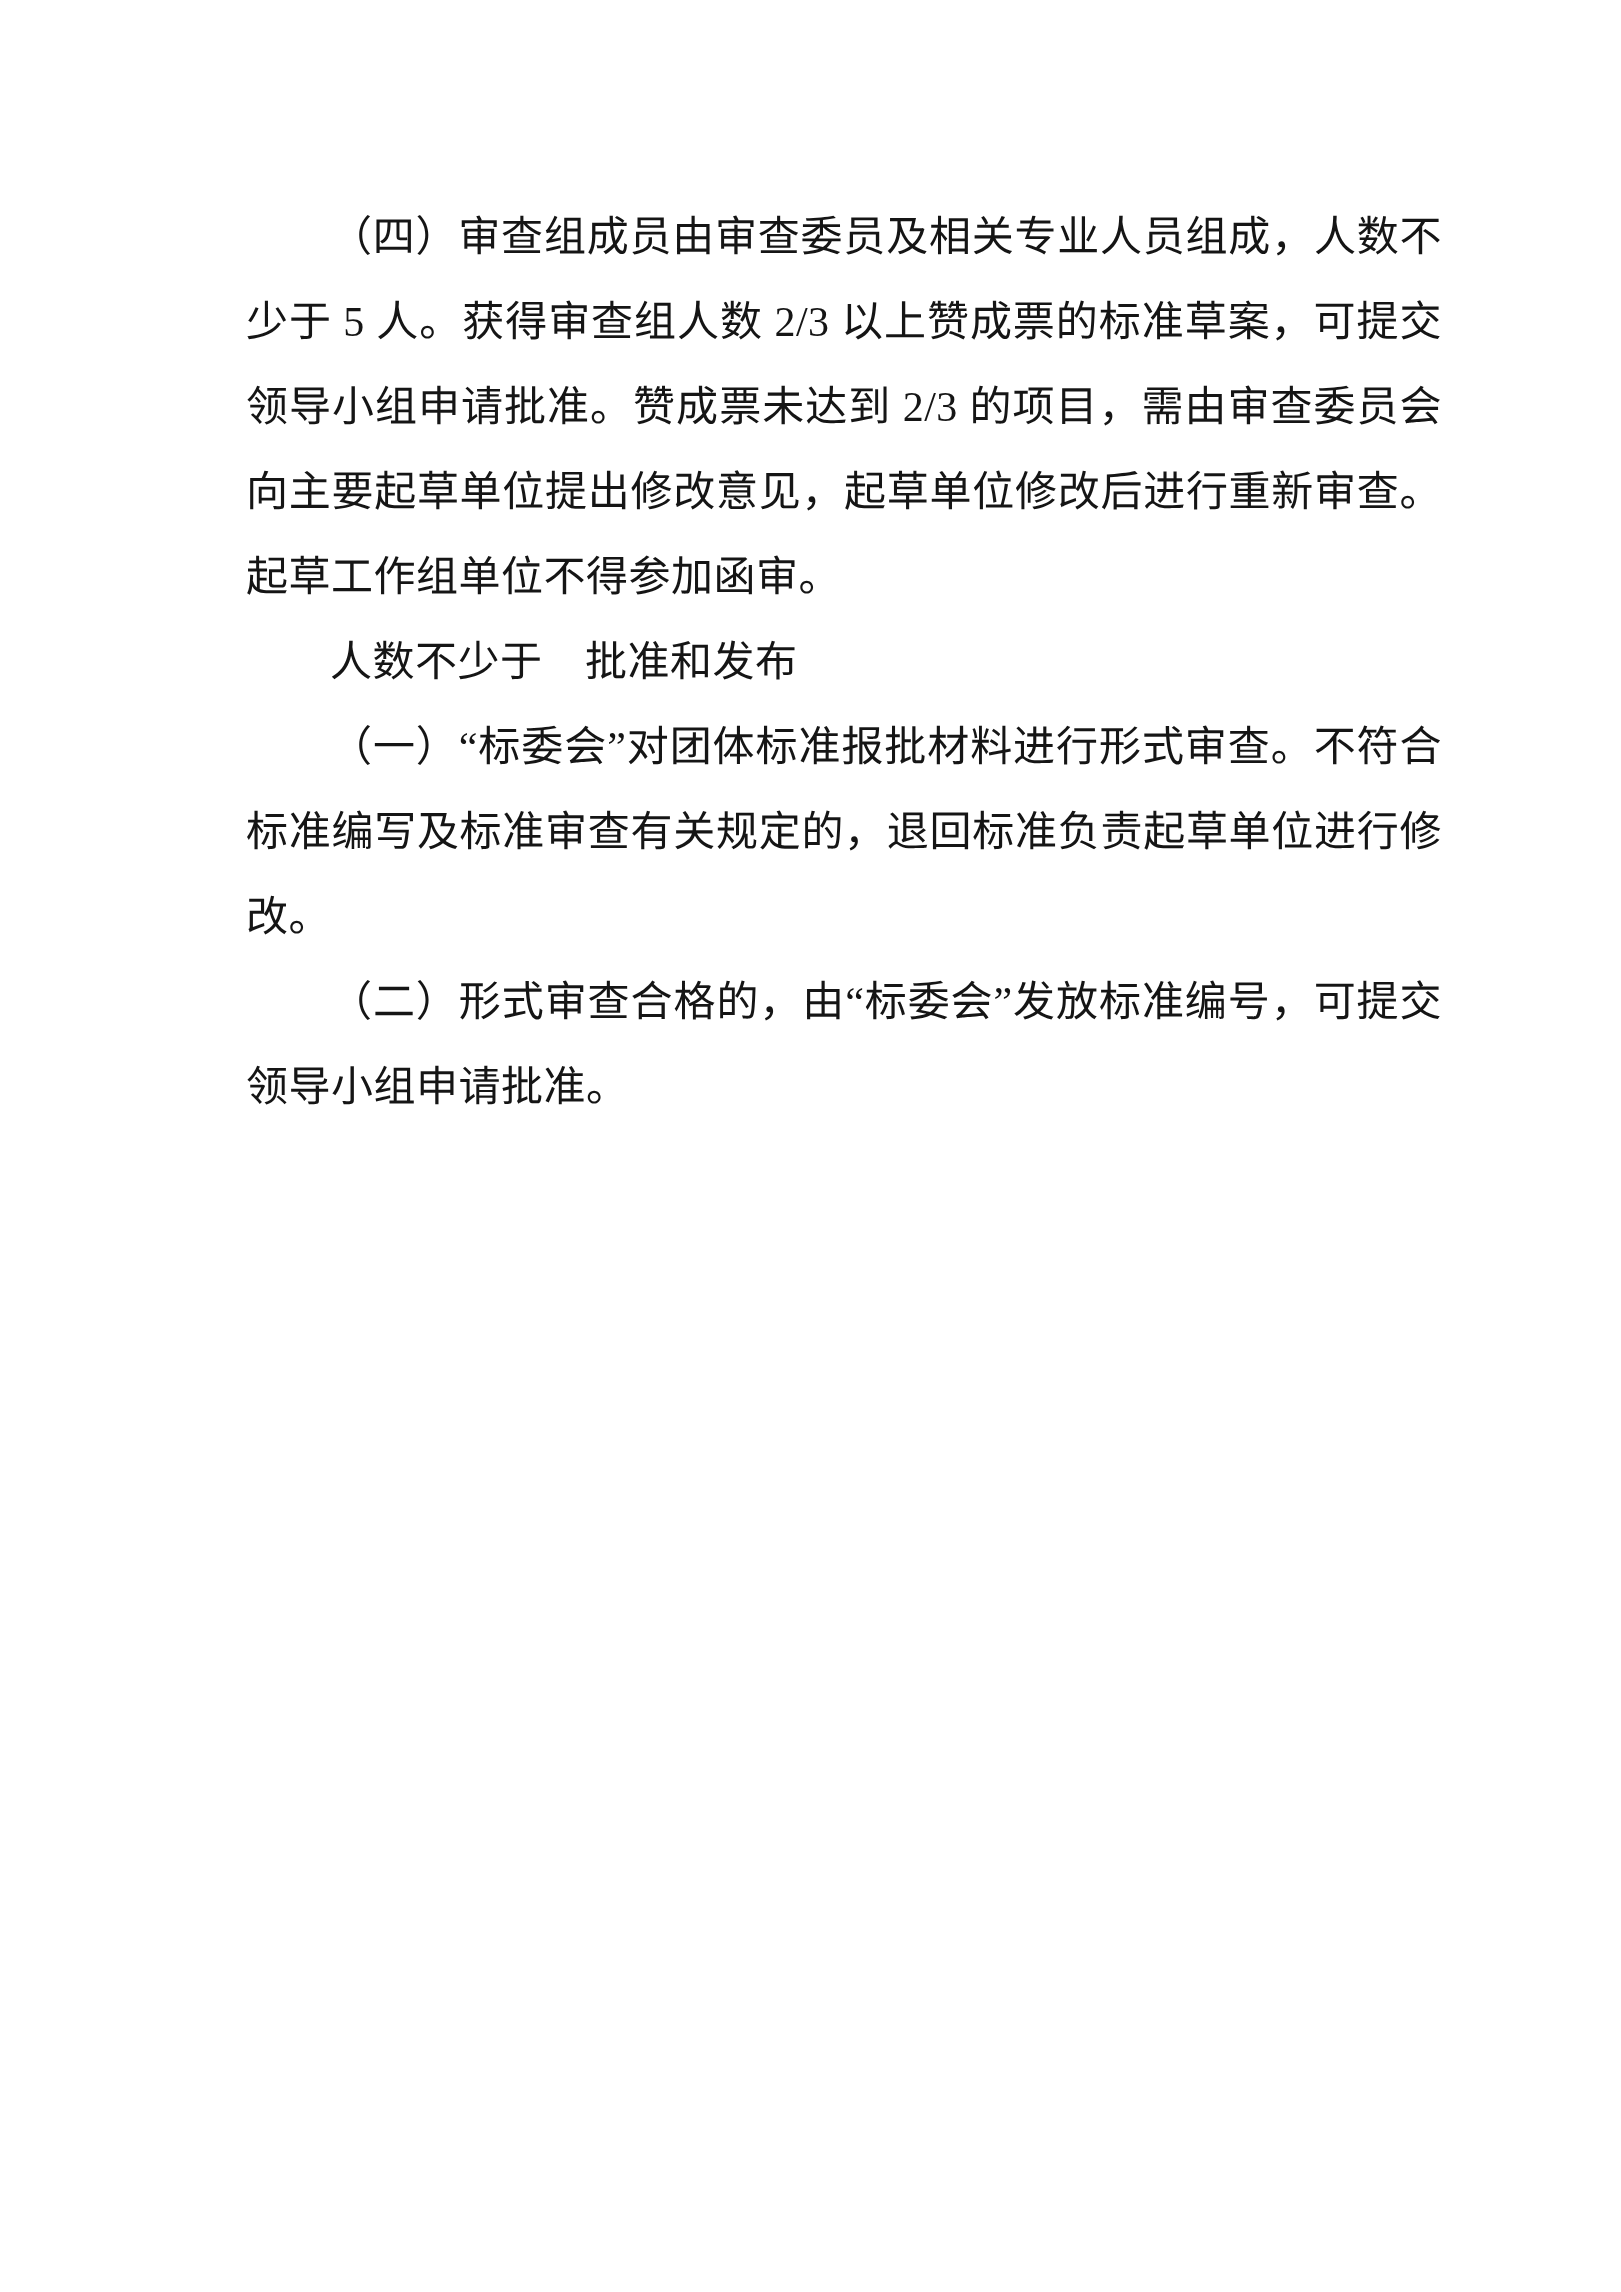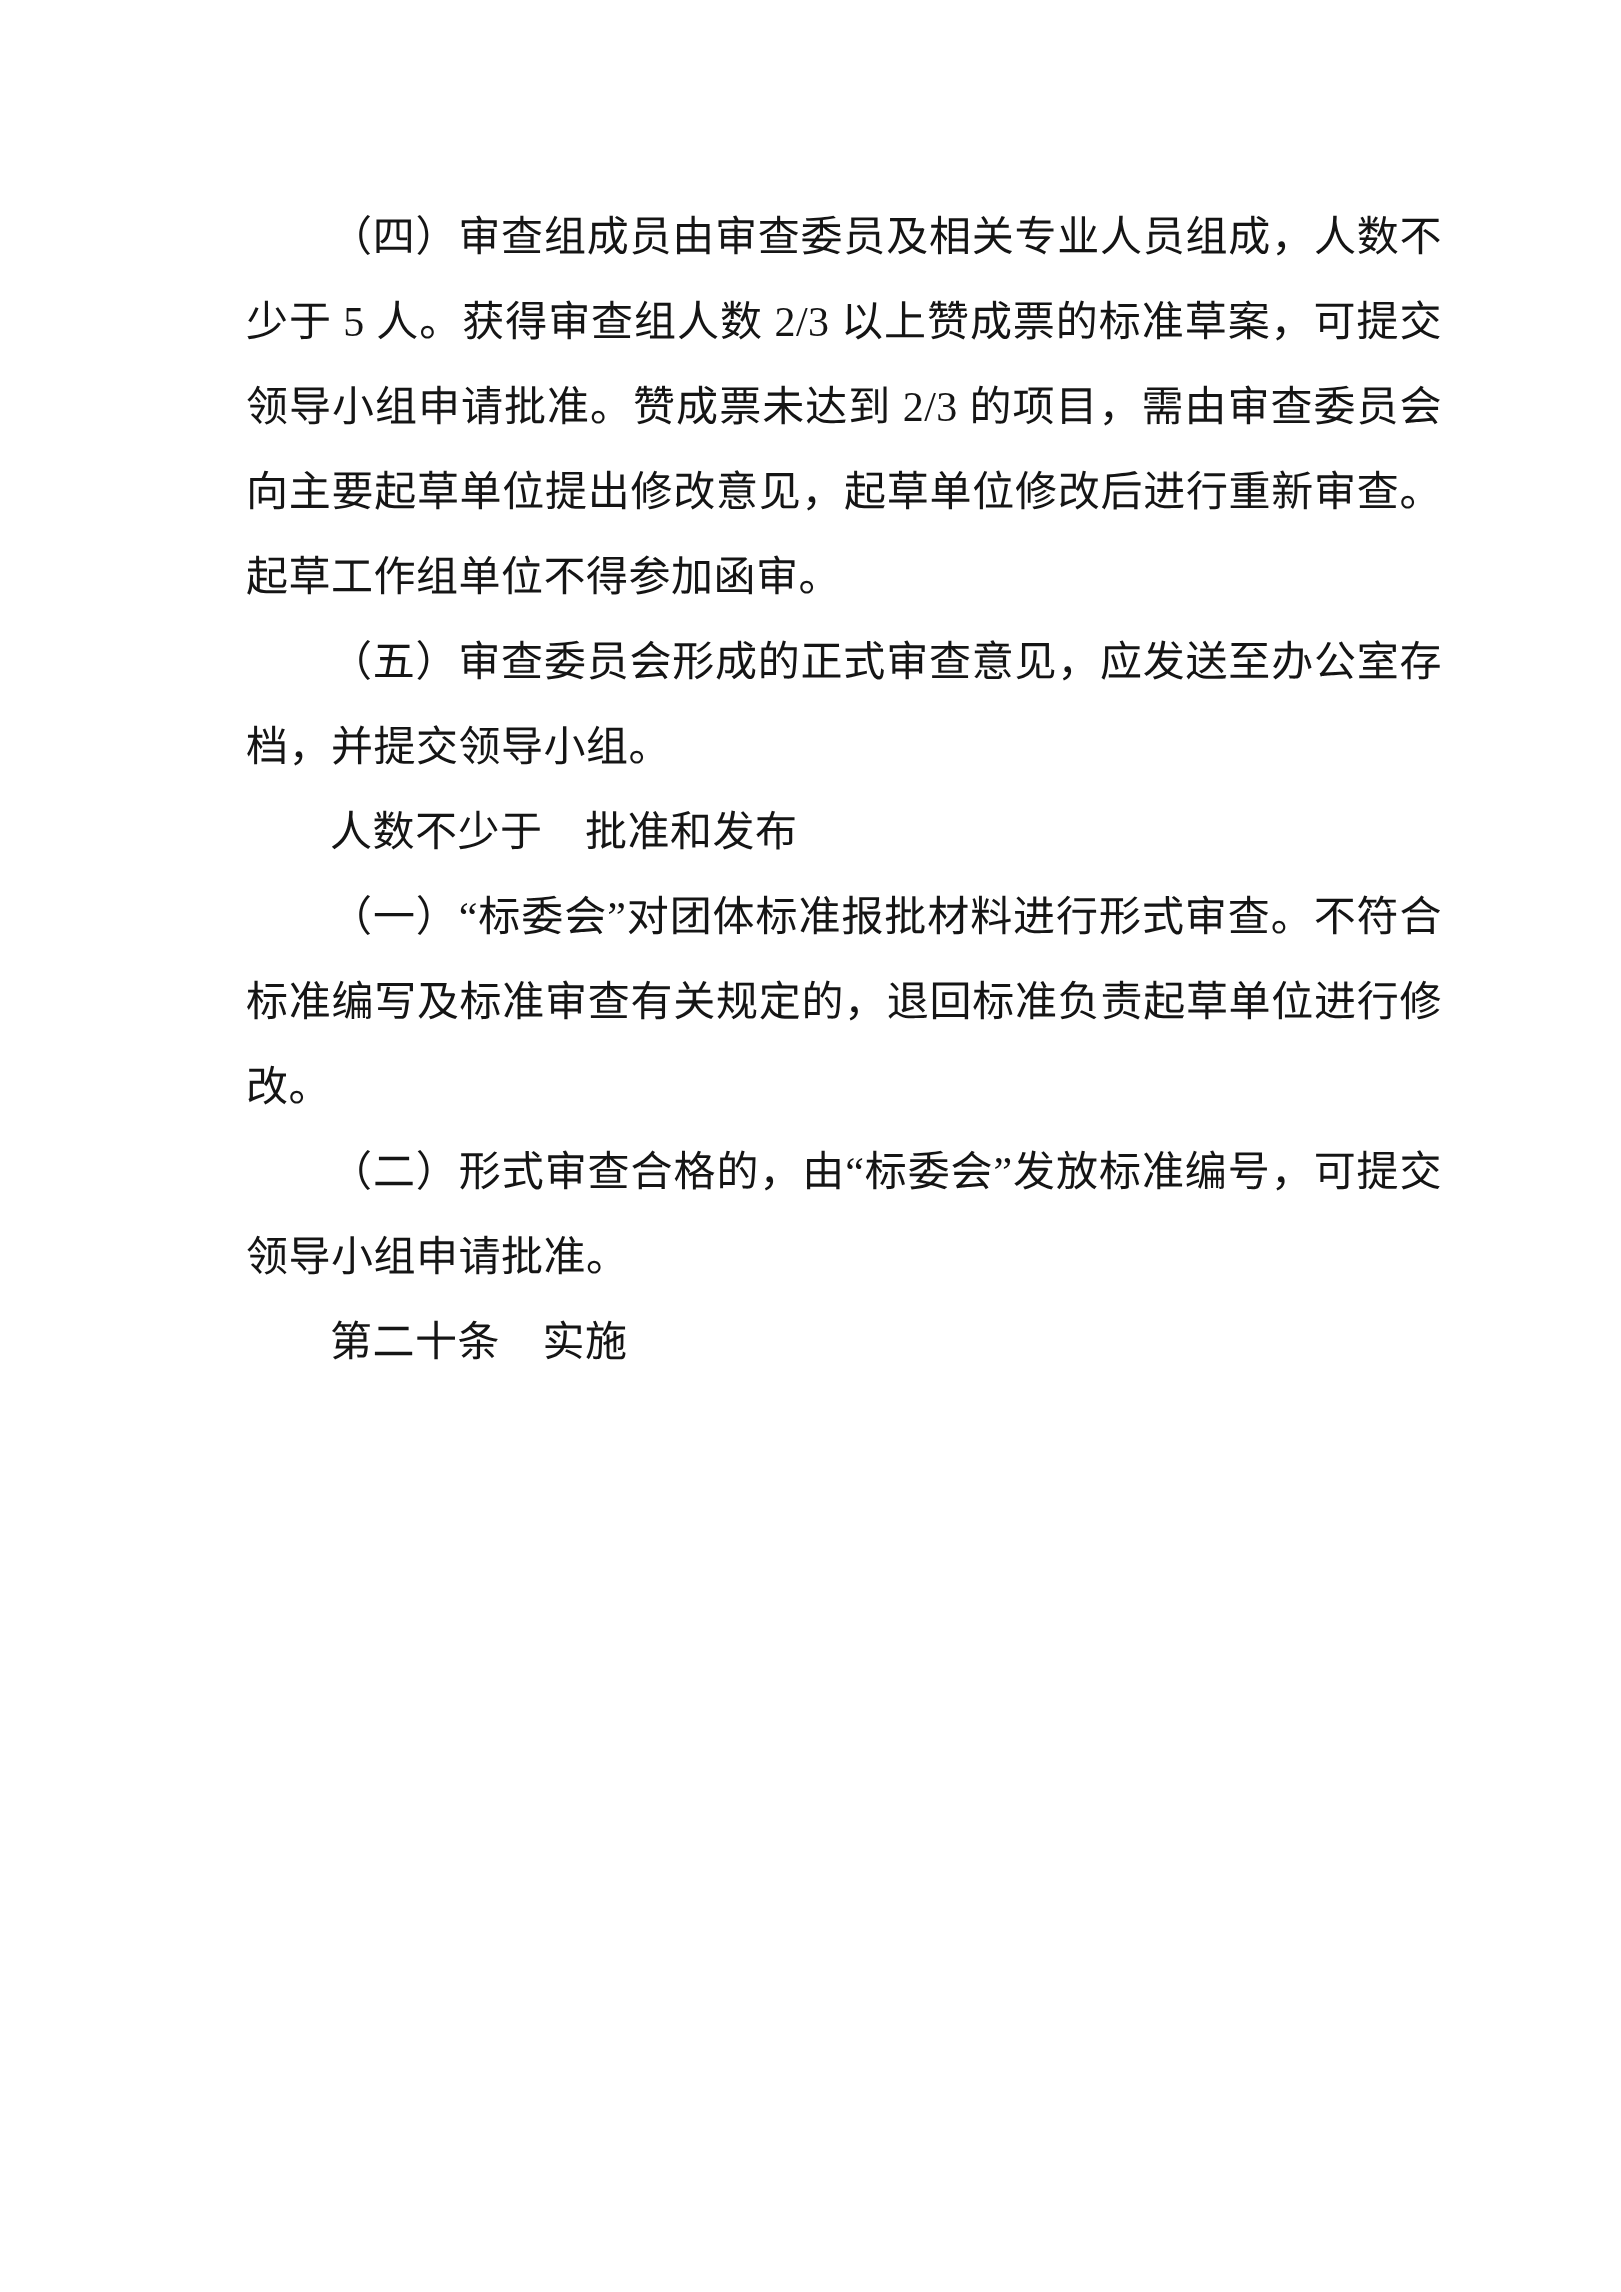--- a/index.html
+++ b/index.html
@@ -32,20 +32,18 @@
     padding: 0;
     text-indent: 2em;
   }
 </style>
 </head>
 <body>
 
 <div class="page">
   <div class="doc">
     <p>（四）审查组成员由审查委员及相关专业人员组成，人数不少于 5 人。获得审查组人数 2/3 以上赞成票的标准草案，可提交领导小组申请批准。赞成票未达到 2/3 的项目，需由审查委员会向主要起草单位提出修改意见，起草单位修改后进行重新审查。起草工作组单位不得参加函审。</p>
-    <p>（五）审查委员会形成的正式审查意见，应发送至办公室存档，并提交领导小组。</p>
     <p>人数不少于　批准和发布</p>
     <p>（一）“标委会”对团体标准报批材料进行形式审查。不符合标准编写及标准审查有关规定的，退回标准负责起草单位进行修改。</p>
     <p>（二）形式审查合格的，由“标委会”发放标准编号，可提交领导小组申请批准。</p>
-    <p>第二十条　实施</p>
   </div>
 </div>
 
 
 </body></html>

